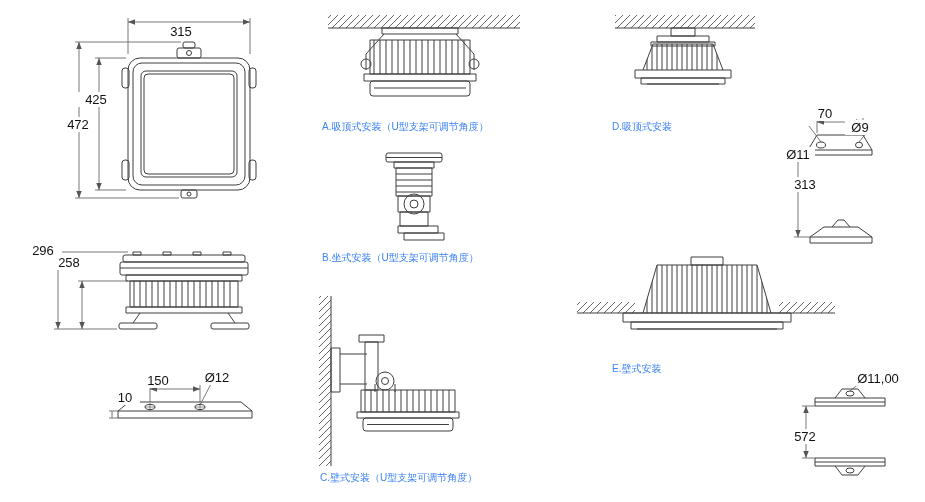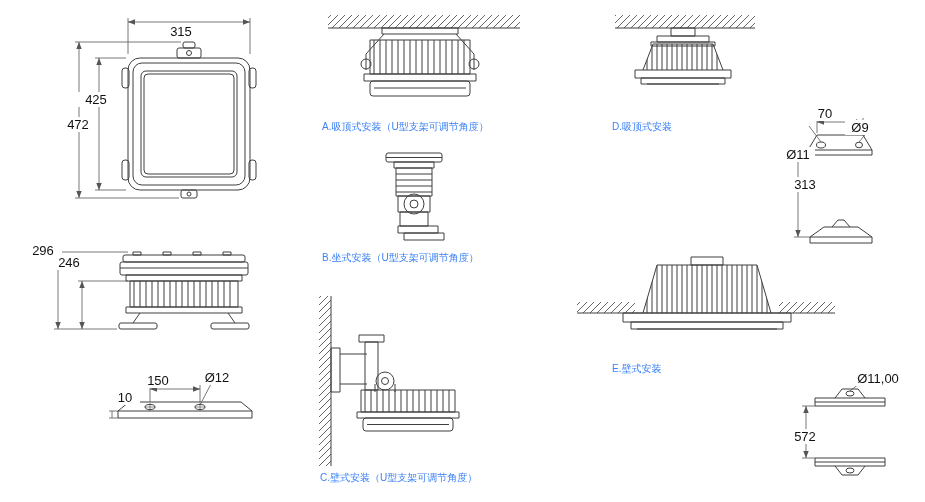--- a/index.html
+++ b/index.html
@@ -283,21 +283,21 @@
         <path d="M35,40 L22,40 M35,92 L22,92"></path>
         <line x1="26" y1="40" x2="26" y2="92" marker-start="url(#arR)" marker-end="url(#arR)"></line>
       </g>
     </svg>
   </div>
 
   <div class="dim" style="left:159px; top:24px;   width:44px;">315</div>
   <div class="dim" style="left:77px;  top:92px;  width:38px;">425</div>
   <div class="dim" style="left:59px;  top:117px; width:38px;">472</div>
   <div class="dim" style="left:24px;  top:243px; width:38px;">296</div>
-  <div class="dim" style="left:50px;  top:255px; width:38px;">246</div>
+  <div class="dim" style="left:50px;  top:255px; width:38px;">258</div>
   <div class="dim" style="left:139px; top:373px; width:38px;">150</div>
   <div class="dim" style="left:196px; top:370px; width:42px;">Ø12</div>
   <div class="dim" style="left:110px; top:390px; width:30px;">10</div>
   <div class="dim" style="left:781px; top:120px; width:34px;margin-top:27px;">Ø11</div>
   <div class="dim" style="left:812px; top:106px; width:26px;">70</div>
   <div class="dim" style="left:845px; top:120px; width:30px;">Ø9</div>
   <div class="dim" style="left:788px; top:177px; width:34px;">313</div>
   <div class="dim" style="left:852px; top:371px; width:52px;">Ø11,00</div>
   <div class="dim" style="left:788px; top:429px; width:34px;">572</div>
 

